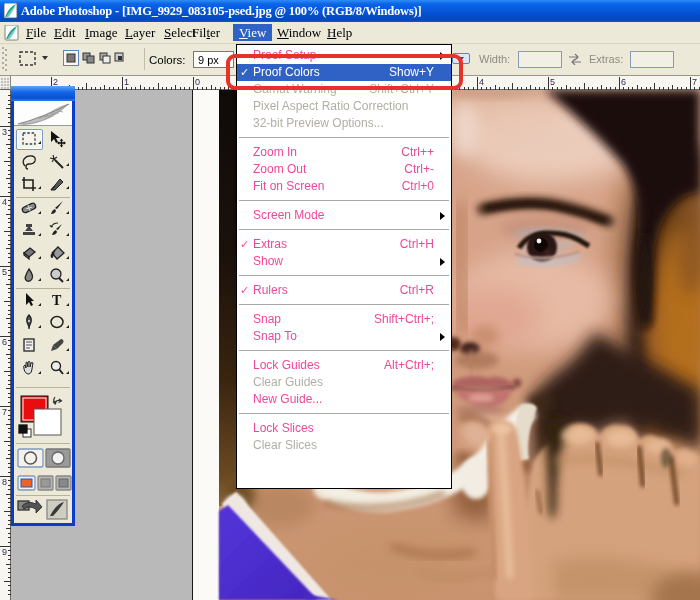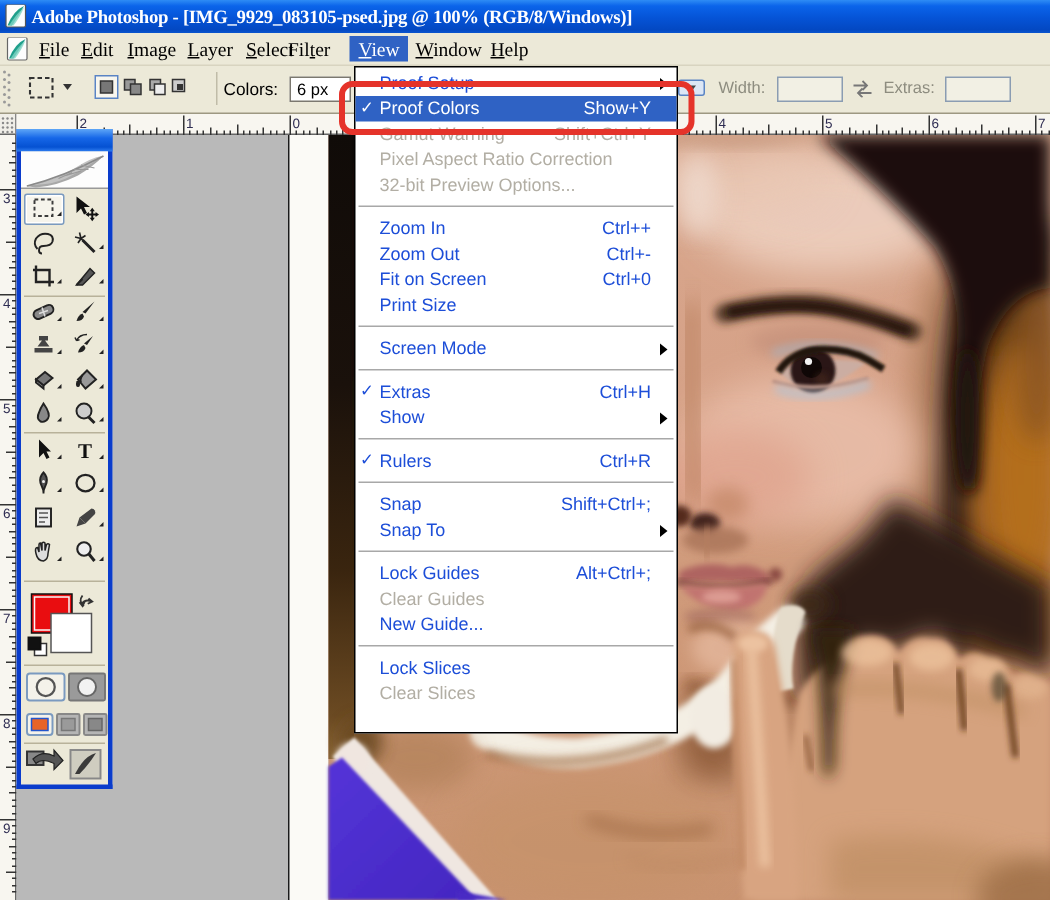--- a/index.html
+++ b/index.html
@@ -40,21 +40,21 @@
 #toolbar { left:11px; top:86px; width:64px; height:440px; background:#ece9d8;
   border-left:3px solid #0a3ccc; border-right:3px solid #0a3ccc; border-bottom:3px solid #0a3ccc; }
 #tooltitle { left:11px; top:86px; width:64px; height:15px;
   background:linear-gradient(180deg,#5ea6f7 0%,#1667e8 40%,#0551d2 80%,#2e7df0 100%); }
 #feather { left:14px; top:101px; width:58px; height:25px; background:#fdfdfd; border-bottom:1px solid #999; }
 #seltool { left:16px; top:129px; width:27px; height:21px; background:#f6f4ec; border:1px solid #7a9ac0; border-radius:2px; box-shadow:inset 0 0 0 1px #fff; }
 
 
 #dropdown { left:236px; top:44px; width:216px; height:445px; background:#fff; border:1px solid #000;
   padding-top:2px; }
-.drow { position:relative; height:17px; line-height:17px; font-size:12px; color:#1d4ed8; padding-left:16px; padding-right:17px; white-space:nowrap; }
+.drow { position:relative; height:17px; line-height:17px; font-size:12px; color:#ec4899; padding-left:16px; padding-right:17px; white-space:nowrap; }
 .drow .sc { position:absolute; right:17px; top:0; }
 .drow .chk { position:absolute; left:3px; top:0; width:12px; font-size:11px; }
 .drow .arr { position:absolute; right:6px; top:5px; width:0; height:0; border-left:5px solid #000; border-top:4px solid transparent; border-bottom:4px solid transparent; }
 .drow.hl { background:#2f62c4; color:#fff; }
 .drow.dis { color:#b2aea4; }
 .dsep { height:12px; position:relative; }
 .dsep div { position:absolute; left:2px; right:2px; top:5px; height:1px; background:#a8a8a8; }
 
 
 #redbox { left:226px; top:54px; width:237px; height:36px; border:4px solid #e5332a; border-radius:9px; }
@@ -116,21 +116,21 @@
  <rect x="4" y="4" width="8" height="8" fill="#777" stroke="#333"></rect>
  <rect x="20" y="3" width="7" height="7" fill="#999" stroke="#333"></rect>
     <rect x="24" y="6" width="7" height="7" fill="#888" stroke="#333"></rect>
  <rect x="37" y="3" width="7" height="7" fill="#aaa" stroke="#333"></rect>
     <rect x="40" y="6" width="7" height="7" fill="#eee" stroke="#333"></rect>
  <rect x="52" y="3" width="8" height="8" fill="#ccc" stroke="#333"></rect>
     <rect x="55" y="6" width="4" height="4" fill="#333"></rect>
 </svg>
 <div class="abs" style="left:144px;top:48px;width:1px;height:22px;background:#c0bca8"></div>
 <div class="abs" style="left:149px;top:54px;font-size:11.5px;color:#000">Colors:</div>
-<div class="field abs" style="left:193px;top:51px;width:41px;height:17px;line-height:16px;padding-left:4px;color:#000">6 px</div>
+<div class="field abs" style="left:193px;top:51px;width:41px;height:17px;line-height:16px;padding-left:4px;color:#000">9 px</div>
 
 <div class="abs" style="left:452px;top:53px;width:18px;height:11px;background:#dce6f5;border:1px solid #5a84c4;border-radius:2px"></div>
 <div class="abs" style="left:458px;top:57px;width:0;height:0;border-top:4px solid #444;border-left:3px solid transparent;border-right:3px solid transparent"></div>
 <div class="glabel abs" style="left:479px;top:53px">Width:</div>
 <div class="field abs" style="left:518px;top:51px;width:44px;height:17px;background:#f2f0e4;border:1px solid #8a9cb2"></div>
 <svg class="abs" style="left:566px;top:53px" width="18" height="12">
     <path d="M3 4 h9 m-3 -3 l3 3 -3 3 M15 9 h-9 m3 -3 l-3 3 3 3" stroke="#777" stroke-width="1.2" fill="none"></path>
   </svg>
 <div class="glabel abs" style="left:589px;top:53px">Extras:</div>
 <div class="field abs" style="left:630px;top:51px;width:44px;height:17px;background:#f2f0e4;border:1px solid #8a9cb2"></div>
@@ -783,21 +783,20 @@
  <div class="drow hl"><span class="chk">✓</span>Proof Colors<span class="sc">Show+Y</span></div>
  <div class="drow dis">Gamut Warning<span class="sc">Shift+Ctrl+Y</span></div>
  <div class="drow dis">Pixel Aspect Ratio Correction</div>
  <div class="drow dis">32-bit Preview Options...</div>
  <div class="dsep">
       <div></div>
     </div>
  <div class="drow">Zoom In<span class="sc">Ctrl++</span></div>
  <div class="drow">Zoom Out<span class="sc">Ctrl+-</span></div>
  <div class="drow">Fit on Screen<span class="sc">Ctrl+0</span></div>
- <div class="drow">Print Size</div>
  <div class="dsep">
       <div></div>
     </div>
  <div class="drow">Screen Mode<span class="arr"></span></div>
  <div class="dsep">
       <div></div>
     </div>
  <div class="drow"><span class="chk">✓</span>Extras<span class="sc">Ctrl+H</span></div>
  <div class="drow">Show<span class="arr"></span></div>
  <div class="dsep">

